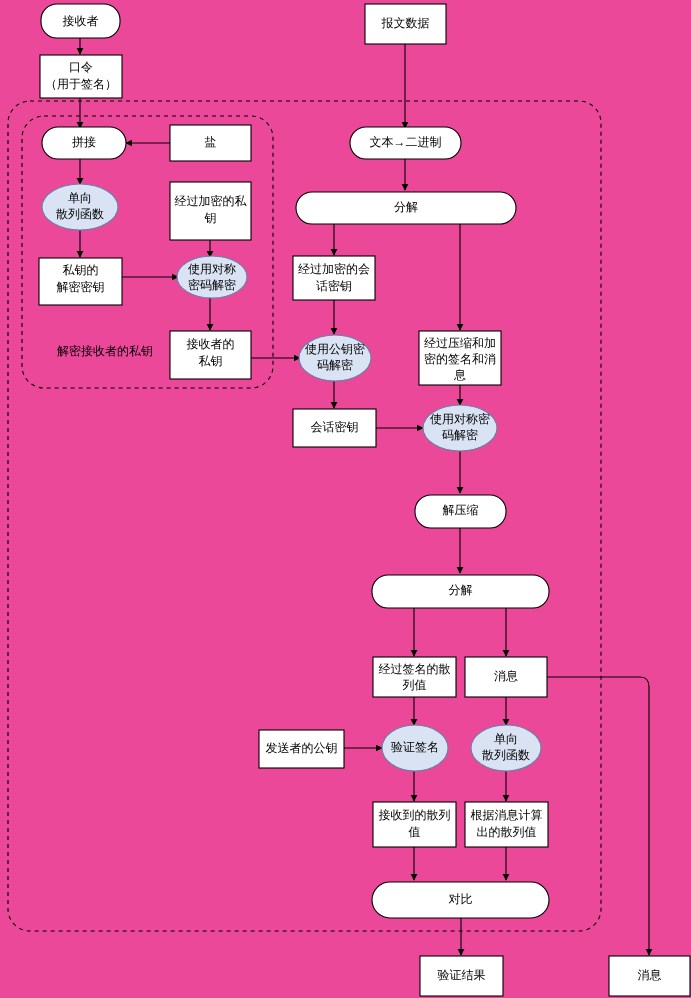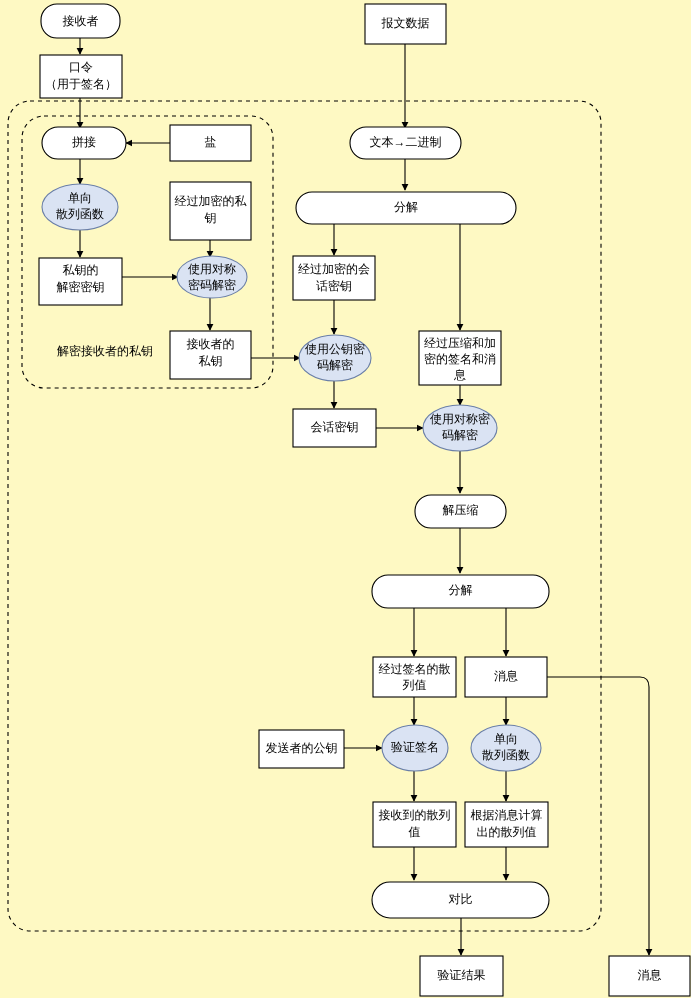--- a/index.html
+++ b/index.html
@@ -7,21 +7,21 @@
     padding: 0;
     background: #ffffff;
   }
   body {
     font-family: "Liberation Sans", "DejaVu Sans", sans-serif;
   }
   #canvas-wrap {
     position: relative;
     width: 691px;
     height: 998px;
-    background: #fef9c3;
+    background: #ec4899;
     overflow: hidden;
   }
   svg#flow {
     display: block;
     width: 691px;
     height: 998px;
   }
   .node-rect {
     fill: #ffffff;
     stroke: #000000;

